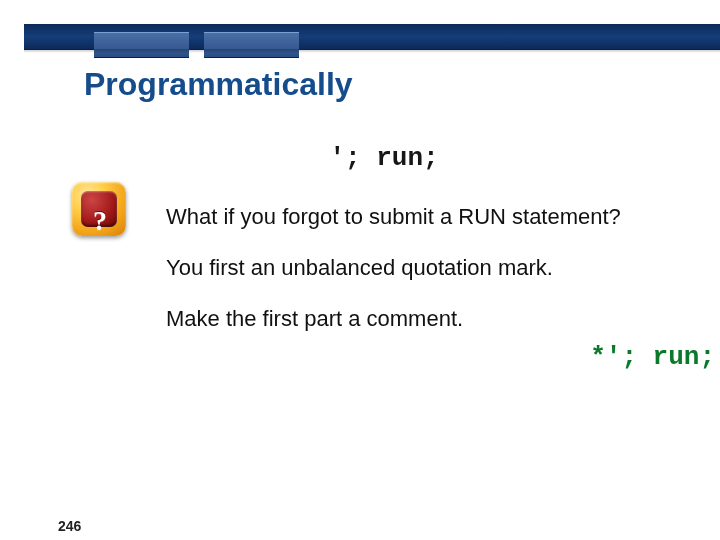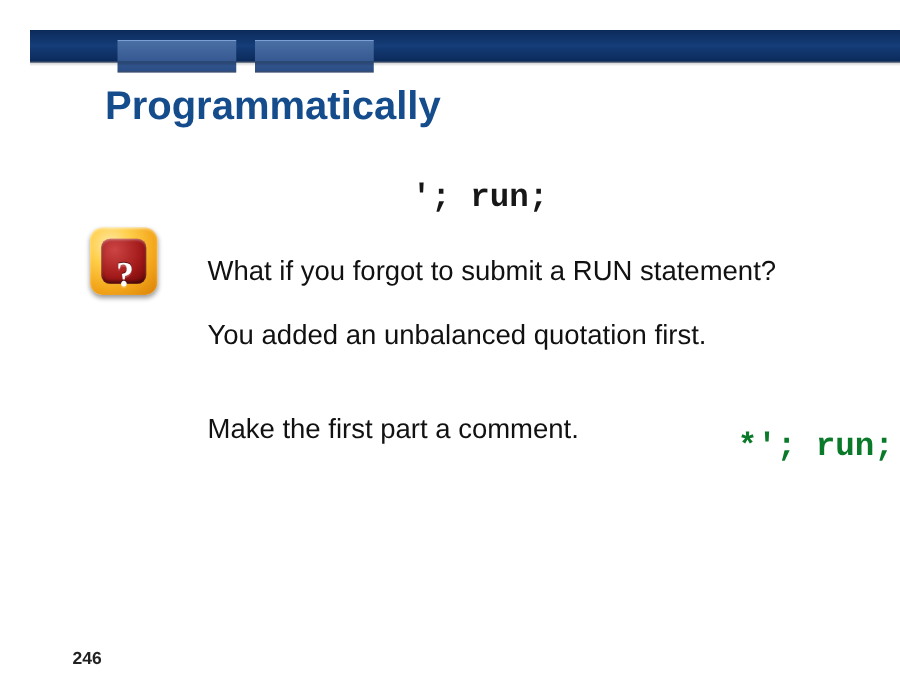--- a/index.html
+++ b/index.html
@@ -83,21 +83,20 @@
   .bodytext {
     position: absolute;
     top: 156px;
     left: 118px;
     right: 68px;
     font-size: 22px;
     color: #111;
     line-height: 1.22;
   }
   .bodytext .para2 {
-    margin-top: 24px;
   }
 
   .code2 {
     position: absolute;
     top: 306px;
     left: 0; right: 17px;
     text-align: right;
     font-family: "Courier New", Courier, monospace;
     font-weight: bold;
     font-size: 26px;
@@ -127,21 +126,21 @@
 
   <div class="code1">'; run;</div>
 
   <div class="qicon">
     <div class="outer"></div>
     <div class="inner">?</div>
   </div>
 
   <div class="bodytext">
     <div>What if you forgot to submit a RUN statement?</div>
-    <div>You added an unbalanced quotation first.</div>
+    <div>You first an unbalanced quotation mark.</div>
     <div class="para2">Make the first part a comment.</div>
   </div>
 
   <div class="code2">*'; run;</div>
 
   <div class="pagenum">246</div>
 
 </div>
 
 </body></html>

